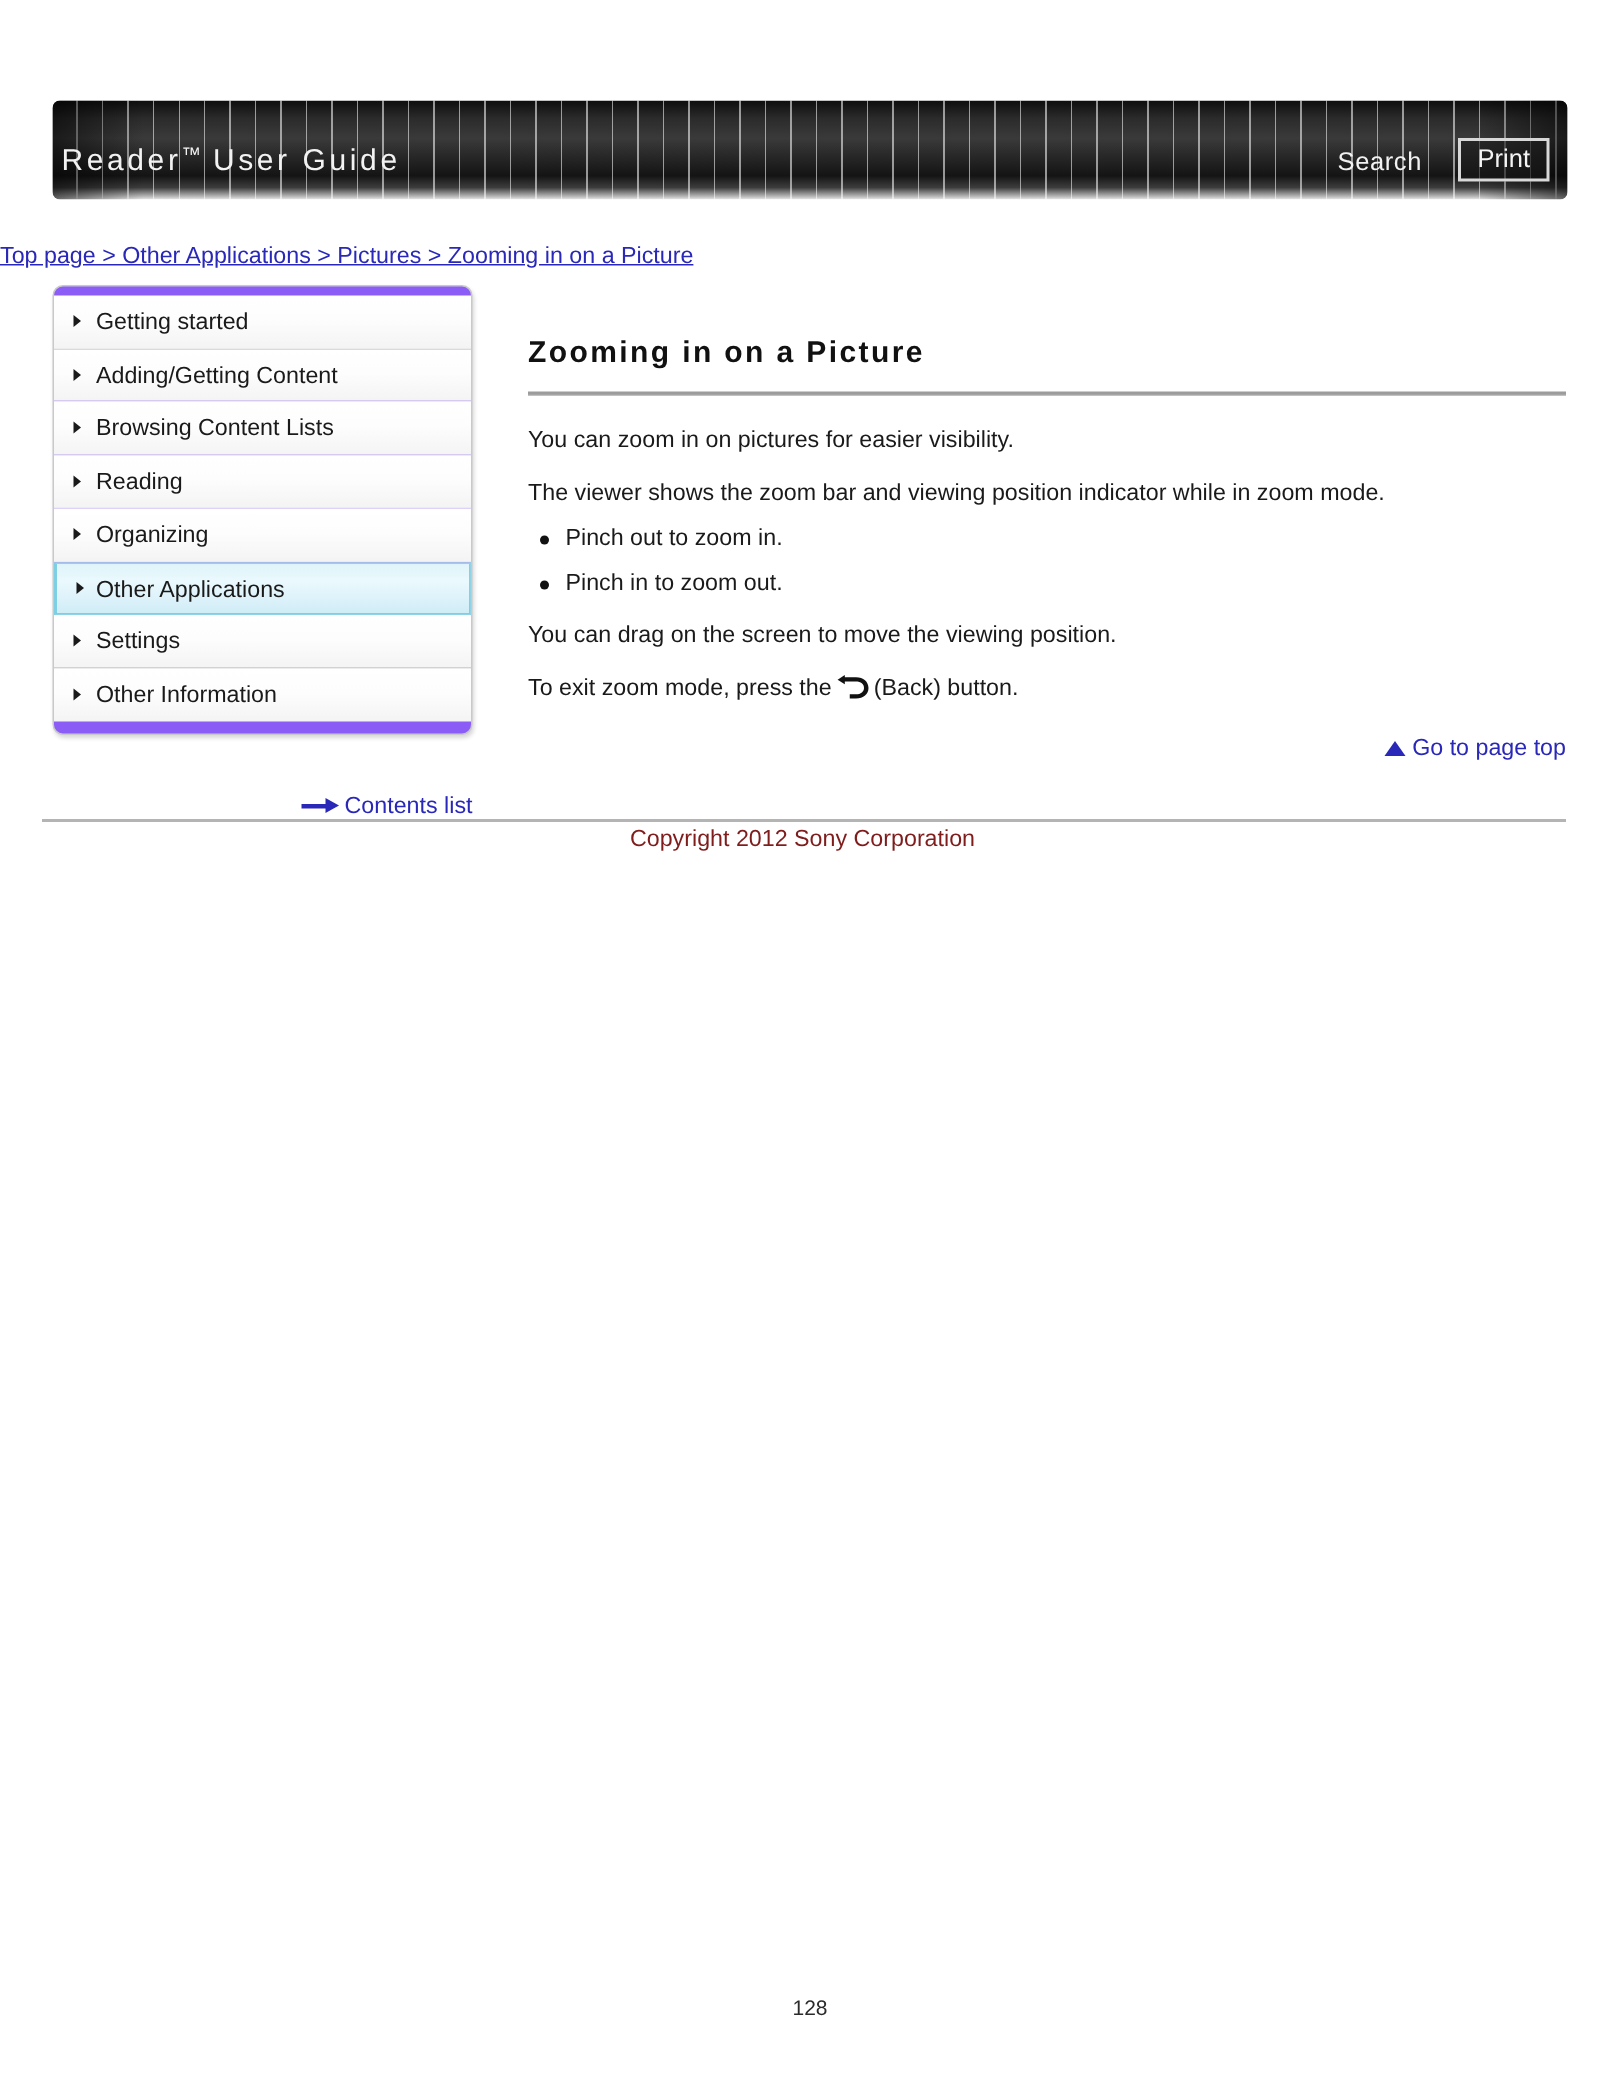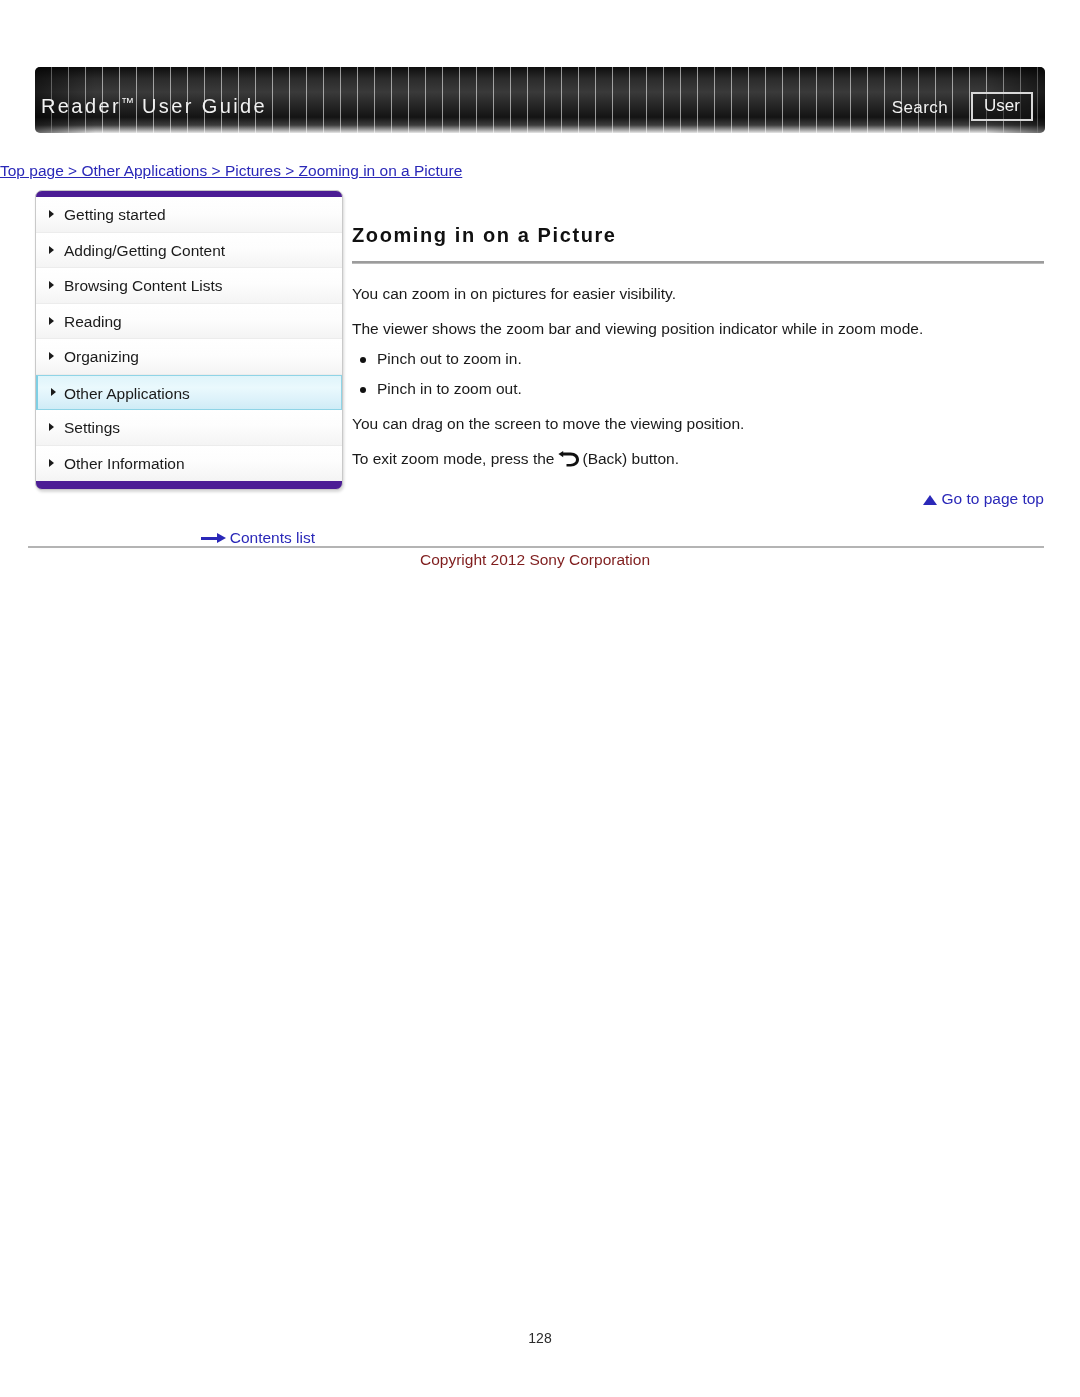--- a/index.html
+++ b/index.html
@@ -104,24 +104,24 @@
     font-size: 15.5px;
     white-space: nowrap;
     text-decoration: underline;
   }
 
   
   .sidebar {
     position: absolute;
     left: 35px;
     top: 190px;
-    width: 308px;
+    width: 280px;
     border: 1px solid #c9c9c9;
     border-radius: 7px;
-    background: #4c1d95;
+    background: #8b5cf6;
     box-shadow: 1px 2px 3px rgba(0,0,0,0.16);
     padding: 6px 0 8px 0;
     box-sizing: border-box;
   }
   .nav-item {
     position: relative;
     height: 35.5px;
     line-height: 35.5px;
     padding-left: 28px;
     font-size: 15.5px;
@@ -281,21 +281,21 @@
     font-size: 14px;
     color: #2b2b2b;
   }
 </style>
 </head>
 <body>
 
 <div class="header-banner">
   <div class="header-title"><span>Reader</span><span class="tm">™</span><span> User Guide</span></div>
   <div class="header-search">Search</div>
-  <div class="header-print">User</div>
+  <div class="header-print">Print</div>
 </div>
 
 <div class="breadcrumb">Top page &gt; Other Applications &gt; Pictures &gt; Zooming in on a Picture</div>
 
 <div class="sidebar">
   <div class="nav-item">
     <span class="tri"></span>
     <span>Getting started</span>
   </div>
   <div class="nav-item">

